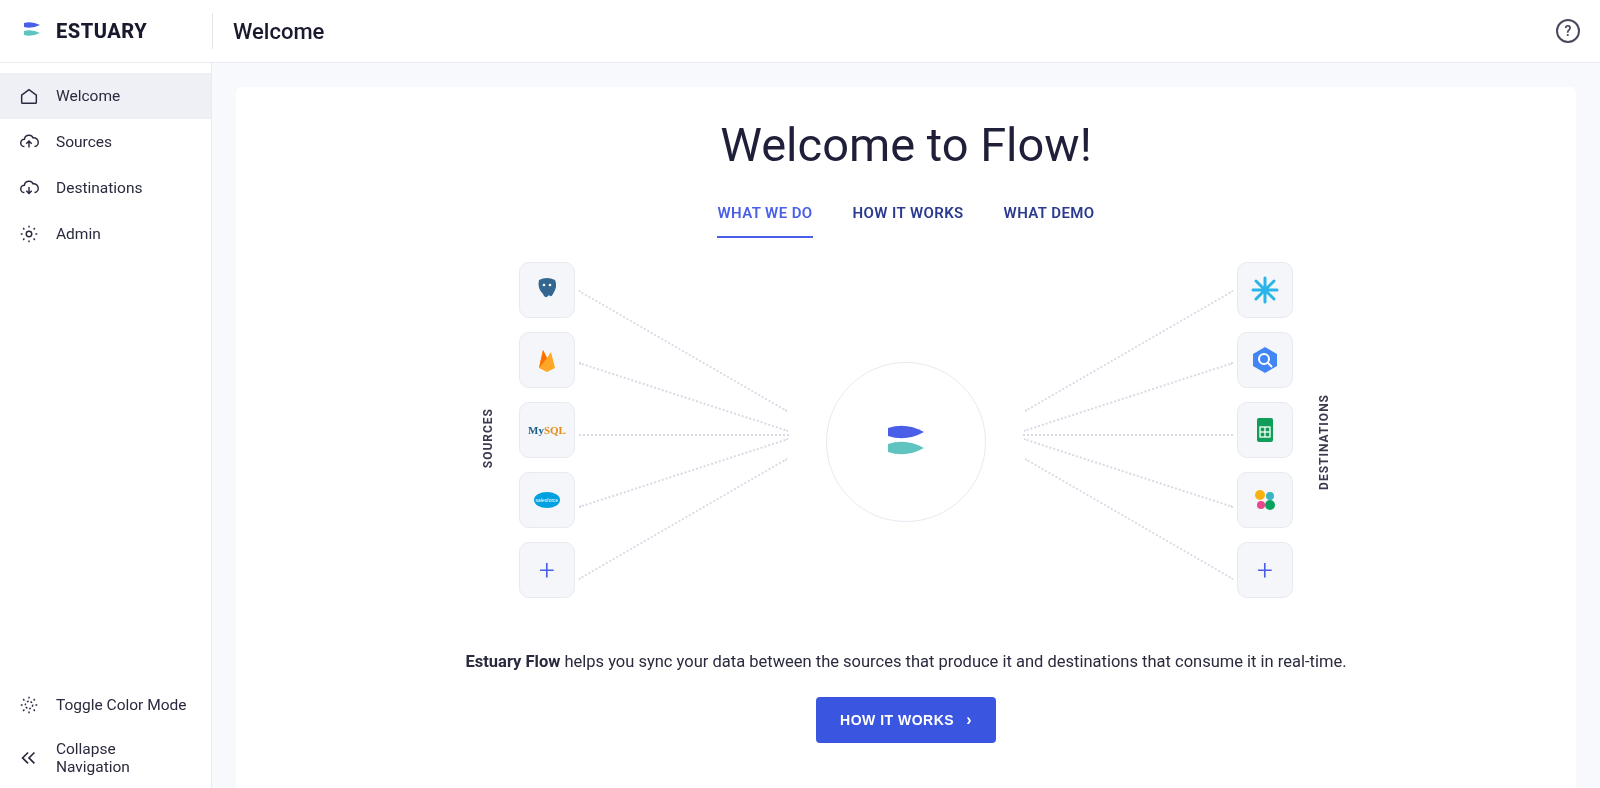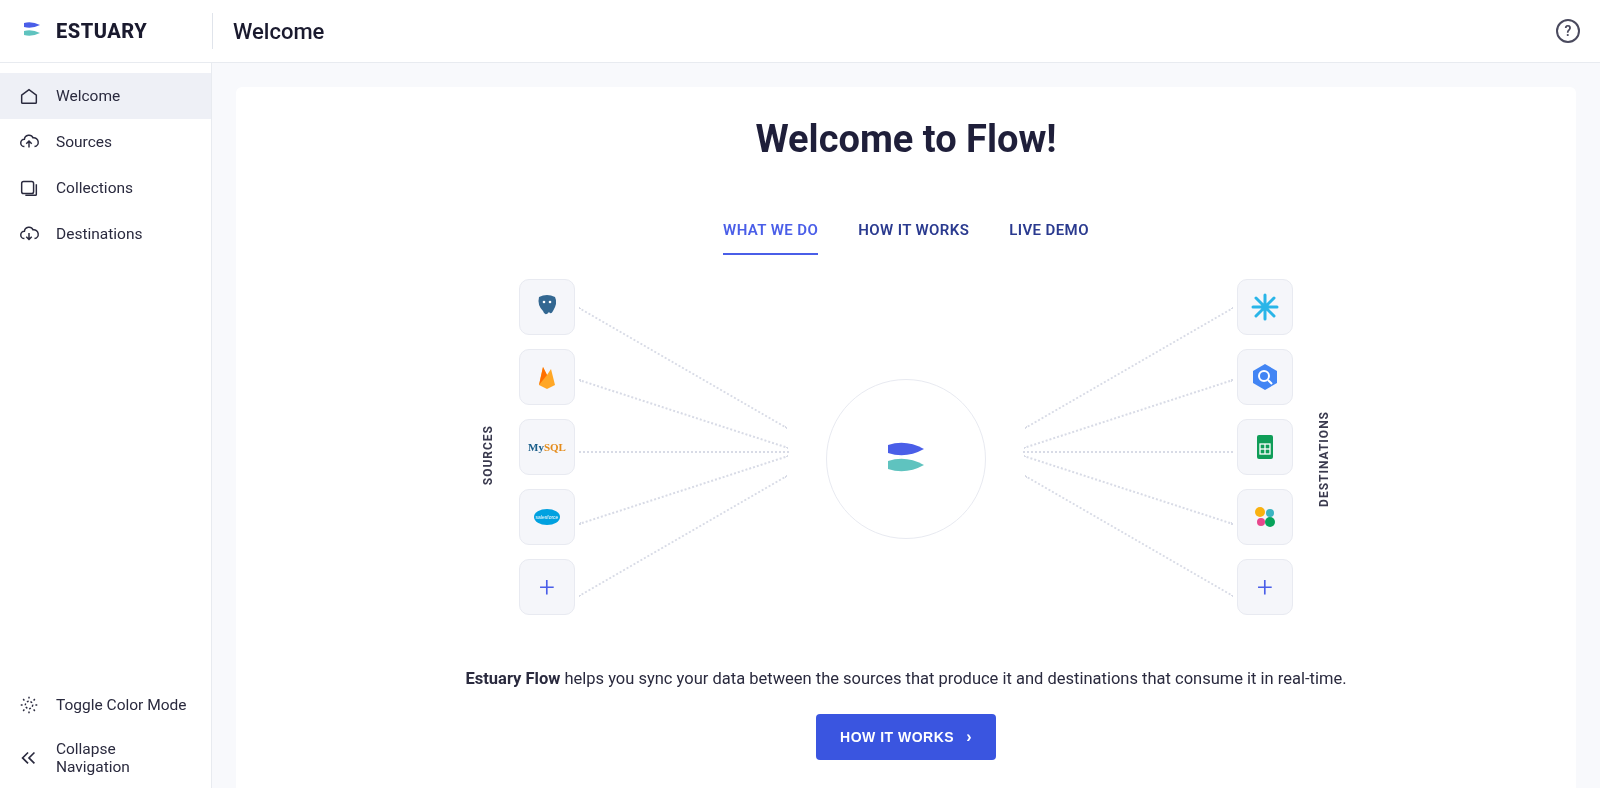--- a/index.html
+++ b/index.html
@@ -22,21 +22,21 @@
 
 .sidebar { width: 212px; background: #fff; border-right: 1px solid #e8ebf0; display: flex; flex-direction: column; padding-top: 10px; }
 .nav-list { flex: 1; }
 .nav-item { display: flex; align-items: center; gap: 16px; padding: 12px 18px; font-size: 15.5px; color: #2a2a3e; cursor: pointer; }
 .nav-item.active { background: #eef0f6; }
 .nav-icon { width: 22px; height: 22px; display: flex; align-items: center; justify-content: center; }
 .sidebar-bottom { }
 
 
 .main { flex: 1; background: #fff; margin: 24px 24px 0 24px; border-radius: 6px 6px 0 0; padding: 30px 40px 0 40px; display: flex; flex-direction: column; align-items: center; overflow: hidden; }
-.welcome-title { font-size: 38px; font-weight: 700; color: #1f1f3a; margin-bottom: 60px; }
+.welcome-title { font-size: 47px; font-weight: 400; color: #1f1f3a; margin-bottom: 32px; }
 .tabs { display: flex; gap: 40px; margin-bottom: 24px; }
 .tab { font-size: 15px; font-weight: 600; letter-spacing: 0.4px; color: #2a3a8f; padding-bottom: 14px; cursor: pointer; }
 .tab.active { color: #4a5ee8; border-bottom: 2px solid #4a5ee8; }
 
 
 .diagram { position: relative; width: 810px; height: 360px; margin-bottom: 30px; }
 .diagram-side-label { position: absolute; font-size: 12px; font-weight: 700; letter-spacing: 1px; color: #3a3a4e; writing-mode: vertical-lr; transform: rotate(180deg); top: 50%; }
 .diagram-side-label.left { left: -20px; margin-top: -34px; }
 .diagram-side-label.right { right: -20px; margin-top: -48px; }
 .tile-col { position: absolute; top: 0; display: flex; flex-direction: column; gap: 14px; }
@@ -109,34 +109,34 @@
             <svg viewBox="0 0 24 24" fill="none" stroke="#2a2a3e" stroke-width="1.6">
                 <path d="M7 17 a4 4 0 0 1 0 -8 a5 5 0 0 1 9.5 -1.5 A4 4 0 0 1 18 17"></path>
                 <path d="M12 18 V11 M9 14 l3 -3 l3 3"></path>
               </svg>
           </span>
           <span>Sources</span>
         </div>
         <div class="nav-item">
           <span class="nav-icon">
             <svg viewBox="0 0 24 24" fill="none" stroke="#2a2a3e" stroke-width="1.6">
-                <rect x="4" y="5" width="13" height="13" rx="2"></rect>
-                <path d="M20 8 v11 a1 1 0 0 1 -1 1 H8"></path>
-              </svg>
-          </span>
-          <span>Collections</span>
-        </div>
-        <div class="nav-item">
-          <span class="nav-icon">
-            <svg viewBox="0 0 24 24" fill="none" stroke="#2a2a3e" stroke-width="1.6">
                 <path d="M7 17 a4 4 0 0 1 0 -8 a5 5 0 0 1 9.5 -1.5 A4 4 0 0 1 18 17"></path>
                 <path d="M12 11 V18 M9 15 l3 3 l3 -3"></path>
               </svg>
           </span>
           <span>Destinations</span>
+        </div>
+        <div class="nav-item">
+          <span class="nav-icon">
+            <svg viewBox="0 0 24 24" fill="none" stroke="#2a2a3e" stroke-width="1.6">
+                <circle cx="12" cy="12" r="3"></circle>
+                <path d="M12 3 v2 M12 19 v2 M3 12 h2 M19 12 h2 M5.6 5.6 l1.4 1.4 M17 17 l1.4 1.4 M5.6 18.4 l1.4 -1.4 M17 7 l1.4 -1.4"></path>
+              </svg>
+          </span>
+          <span>Admin</span>
         </div>
       </div>
       <div class="sidebar-bottom">
         <div class="nav-item">
           <span class="nav-icon">
             <svg viewBox="0 0 24 24" fill="none" stroke="#2a2a3e" stroke-width="1.6" stroke-dasharray="2 2">
                 <circle cx="12" cy="12" r="4"></circle>
                 <path d="M12 3 v2 M12 19 v2 M3 12 h2 M19 12 h2 M5.6 5.6 l1.4 1.4 M17 17 l1.4 1.4 M5.6 18.4 l1.4 -1.4 M17 7 l1.4 -1.4"></path>
               </svg>
           </span>
@@ -152,21 +152,21 @@
         </div>
       </div>
     </div>
 
     <div class="main">
       <h1 class="welcome-title">Welcome to Flow!</h1>
 
       <div class="tabs">
         <div class="tab active">WHAT WE DO</div>
         <div class="tab">HOW IT WORKS</div>
-        <div class="tab">LIVE DEMO</div>
+        <div class="tab">WHAT DEMO</div>
       </div>
 
       <div class="diagram">
         <div class="diagram-side-label left">SOURCES</div>
         <div class="diagram-side-label right">DESTINATIONS</div>
 
         <div class="flow-line l1"></div>
         <div class="flow-line l2"></div>
         <div class="flow-line l3"></div>
         <div class="flow-line l4"></div>

